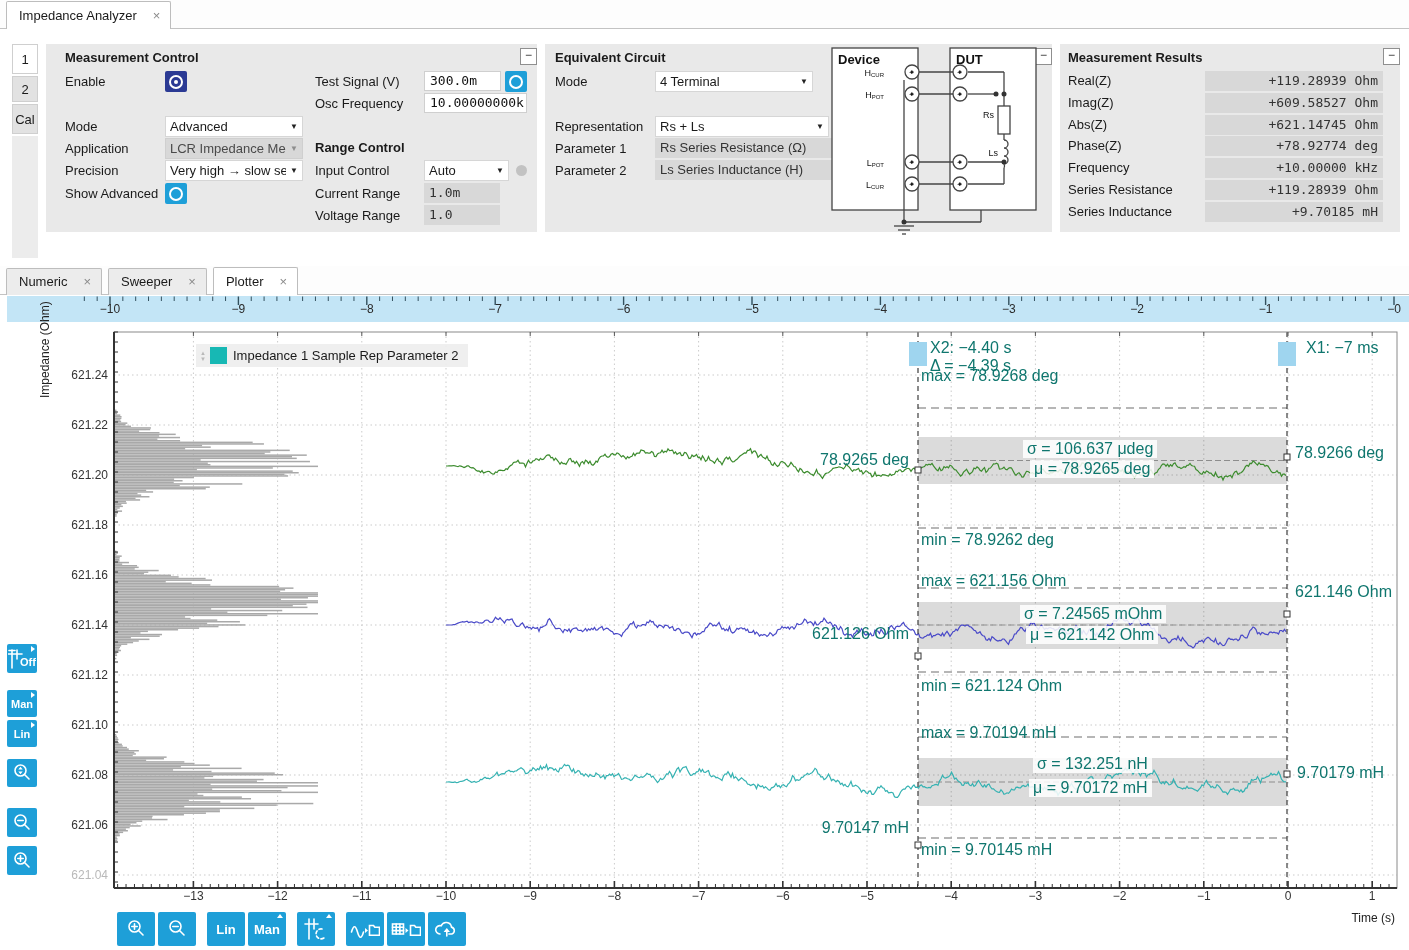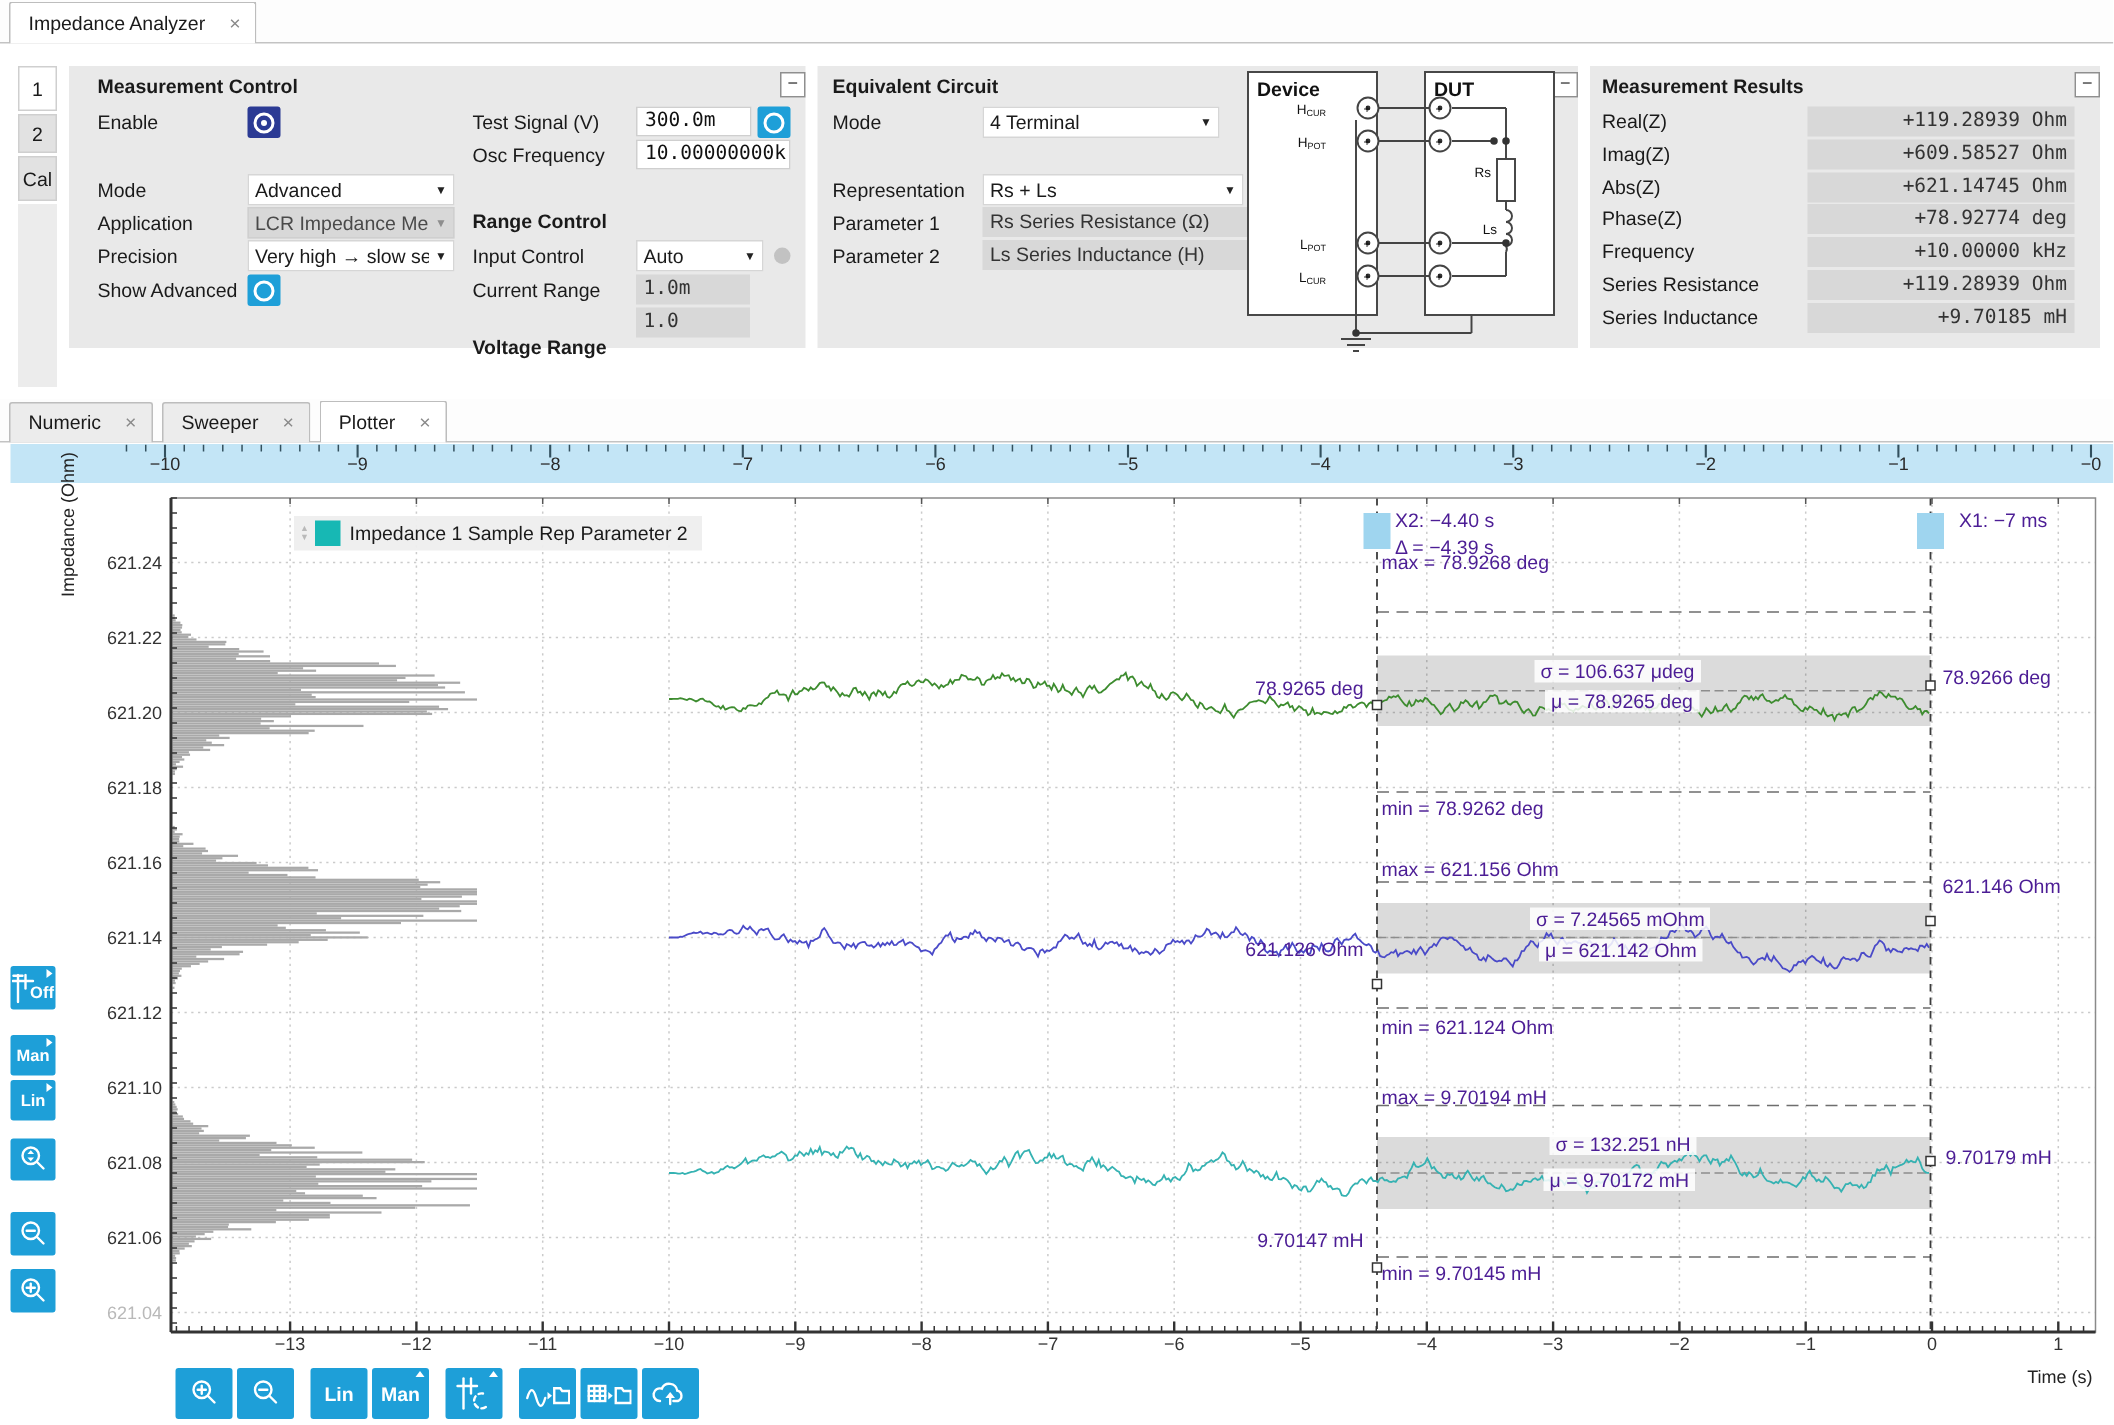--- a/index.html
+++ b/index.html
@@ -49,21 +49,21 @@
   .axis-title-y{position:absolute;left:38px;top:398px;font-size:12px;color:#222;
                 transform:rotate(-90deg);transform-origin:left top;white-space:nowrap;}
   .axis-title-x{position:absolute;right:14px;top:911px;font-size:12px;color:#222;}
   svg.layer{position:absolute;left:0;top:0;pointer-events:none;}
   
   .legend{position:absolute;left:196px;top:344px;background:rgba(238,238,238,0.93);padding:1px 0;z-index:3;}
   .lrow{display:flex;align-items:center;height:21px;padding:0 10px 0 2px;}
   .lrow.sel{background:#7d7d7d;color:#fff;}
   .larr{width:10px;font-size:6px;line-height:6px;color:#b9b9b9;text-align:center;}
   .lsw{width:17px;height:17px;margin:0 6px 0 2px;}
-  .ann{position:absolute;font-size:13px;color:#4c1d95;white-space:nowrap;z-index:3;}
+  .ann{position:absolute;font-size:16px;color:#0f766e;white-space:nowrap;z-index:3;}
   .ann.pill{background:rgba(255,255,255,0.85);padding:0 4px;}
   .ann.r{transform:translateX(-100%);}
   
   .tbtn{position:absolute;background:#1e9fd8;border-radius:2px;color:#fff;display:flex;
         align-items:center;justify-content:center;font-size:12px;font-weight:bold;z-index:3;cursor:default;}
   .tbtn svg{display:block;}
   .tbtn .corner{position:absolute;top:2px;right:2px;width:0;height:0;border-left:4px solid #fff;
                 border-top:3px solid transparent;border-bottom:3px solid transparent;}
   .tbtn .cornerup{position:absolute;top:2px;right:3px;width:0;height:0;border-bottom:4px solid #fff;
                 border-left:3px solid transparent;border-right:3px solid transparent;}
@@ -132,21 +132,21 @@
 
   <div class="ptitle abs" style="left:315px;top:140px;">Range Control</div>
   <div class="plabel" style="left:315px;top:163px;">Input Control</div>
   <div class="dd" style="left:424px;top:160px;width:85px;">
     <span class="txt">Auto</span>
     <span class="arr">▼</span>
   </div>
   <div class="graydot" style="left:516px;top:165px;"></div>
   <div class="plabel" style="left:315px;top:186px;">Current Range</div>
   <div class="field mono" style="left:424px;top:183px;width:76px;">1.0m</div>
-  <div class="plabel" style="left:315px;top:224px;font-weight:bold;">Voltage Range</div>
+  <div class="plabel" style="left:315px;top:208px;">Voltage Range</div>
   <div class="field mono" style="left:424px;top:205px;width:76px;">1.0</div>
 
   <div class="panel" style="left:545px;width:507px;"></div>
   <div class="ptitle abs" style="left:555px;top:50px;">Equivalent Circuit</div>
   <div class="collapse" style="left:1035px;top:48px;">−</div>
 
   <div class="plabel" style="left:555px;top:74px;">Mode</div>
   <div class="dd" style="left:655px;top:71px;width:158px;">
     <span class="txt">4 Terminal</span>
     <span class="arr">▼</span>

